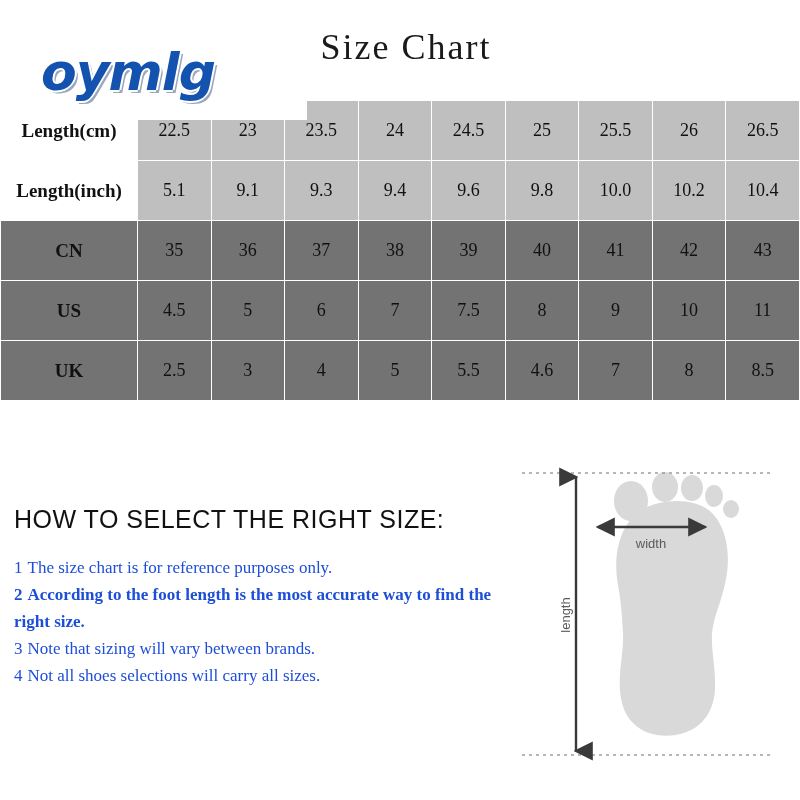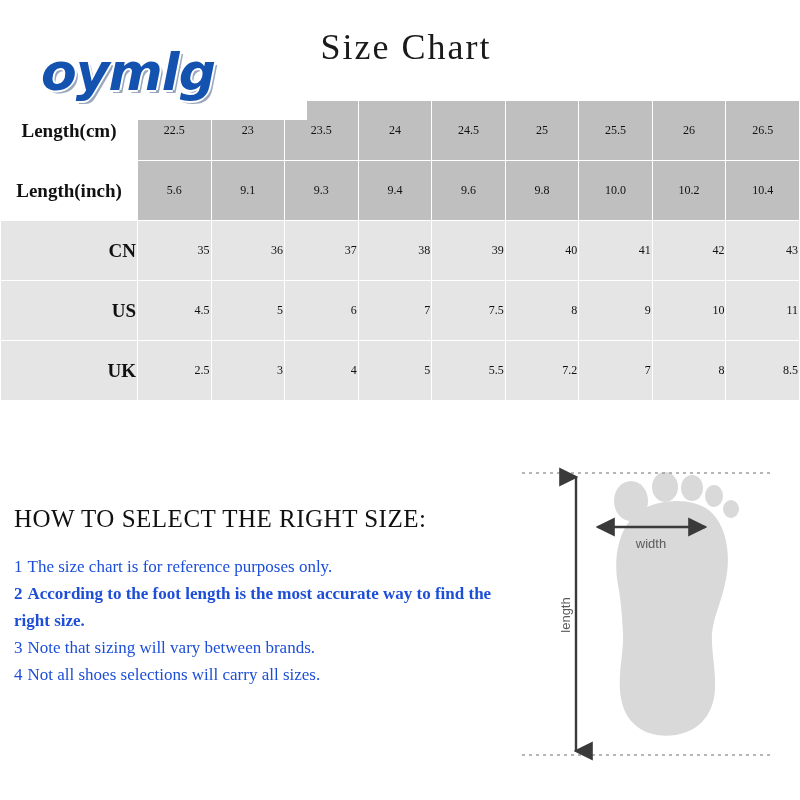--- a/index.html
+++ b/index.html
@@ -69,57 +69,56 @@
   table.size-table {
     border-collapse: collapse;
     width: 800px;
     table-layout: fixed;
   }
   table.size-table td {
     border: 1px solid #ffffff;
     height: 57px;
     text-align: center;
     vertical-align: middle;
-    font-size: 12px;
+    font-size: 18px;
     font-family: "Liberation Serif", serif;
     color: #111111;
   }
   table.size-table td.label-cell {
     font-weight: bold;
     font-size: 19px;
     width: 134px;
     background: #ffffff;
     margin-left: 40px;
   }
   table.size-table tr.row-shade td {
     background: #bfbfbf;
   }
   table.size-table tr.row-shade td.label-cell {
     background: #ffffff;
   }
   table.size-table tr.row-plain td {
-    background: #e5e5e5;
-    text-align: right;
+    background: #737373;
   }
   table.size-table td.col-shade {
     background: #bfbfbf;
   }
 
   
   .howto {
     position: absolute;
     left: 14px;
     top: 505px;
     width: 480px;
   }
   .howto h2 {
     margin: 0 0 20px 0;
     font-size: 25px;
     font-weight: normal;
-    font-family: Liberation Serif, serif;
+    font-family: Liberation Sans, sans-serif;
     letter-spacing: 0.5px;
     color: #111111;
   }
   .howto ol {
     margin: 0;
     padding: 0;
     list-style: none;
   }
   .howto li {
     font-size: 17px;
@@ -170,21 +169,21 @@
         <td>23.5</td>
         <td>24</td>
         <td>24.5</td>
         <td>25</td>
         <td>25.5</td>
         <td>26</td>
         <td>26.5</td>
       </tr>
       <tr class="row-shade">
         <td class="label-cell">Length(inch)</td>
-        <td>5.6</td>
+        <td>5.1</td>
         <td>9.1</td>
         <td>9.3</td>
         <td>9.4</td>
         <td>9.6</td>
         <td>9.8</td>
         <td>10.0</td>
         <td>10.2</td>
         <td>10.4</td>
       </tr>
       <tr class="row-plain">
@@ -211,21 +210,21 @@
         <td class="col-shade">10</td>
         <td>11</td>
       </tr>
       <tr class="row-plain">
         <td class="label-cell">UK</td>
         <td>2.5</td>
         <td class="col-shade">3</td>
         <td>4</td>
         <td class="col-shade">5</td>
         <td>5.5</td>
-        <td class="col-shade">7.2</td>
+        <td class="col-shade">4.6</td>
         <td>7</td>
         <td class="col-shade">8</td>
         <td>8.5</td>
       </tr>
     </tbody>
   </table>
 </div>
 
 <div class="howto">
   <h2>HOW TO SELECT THE RIGHT SIZE:</h2>

